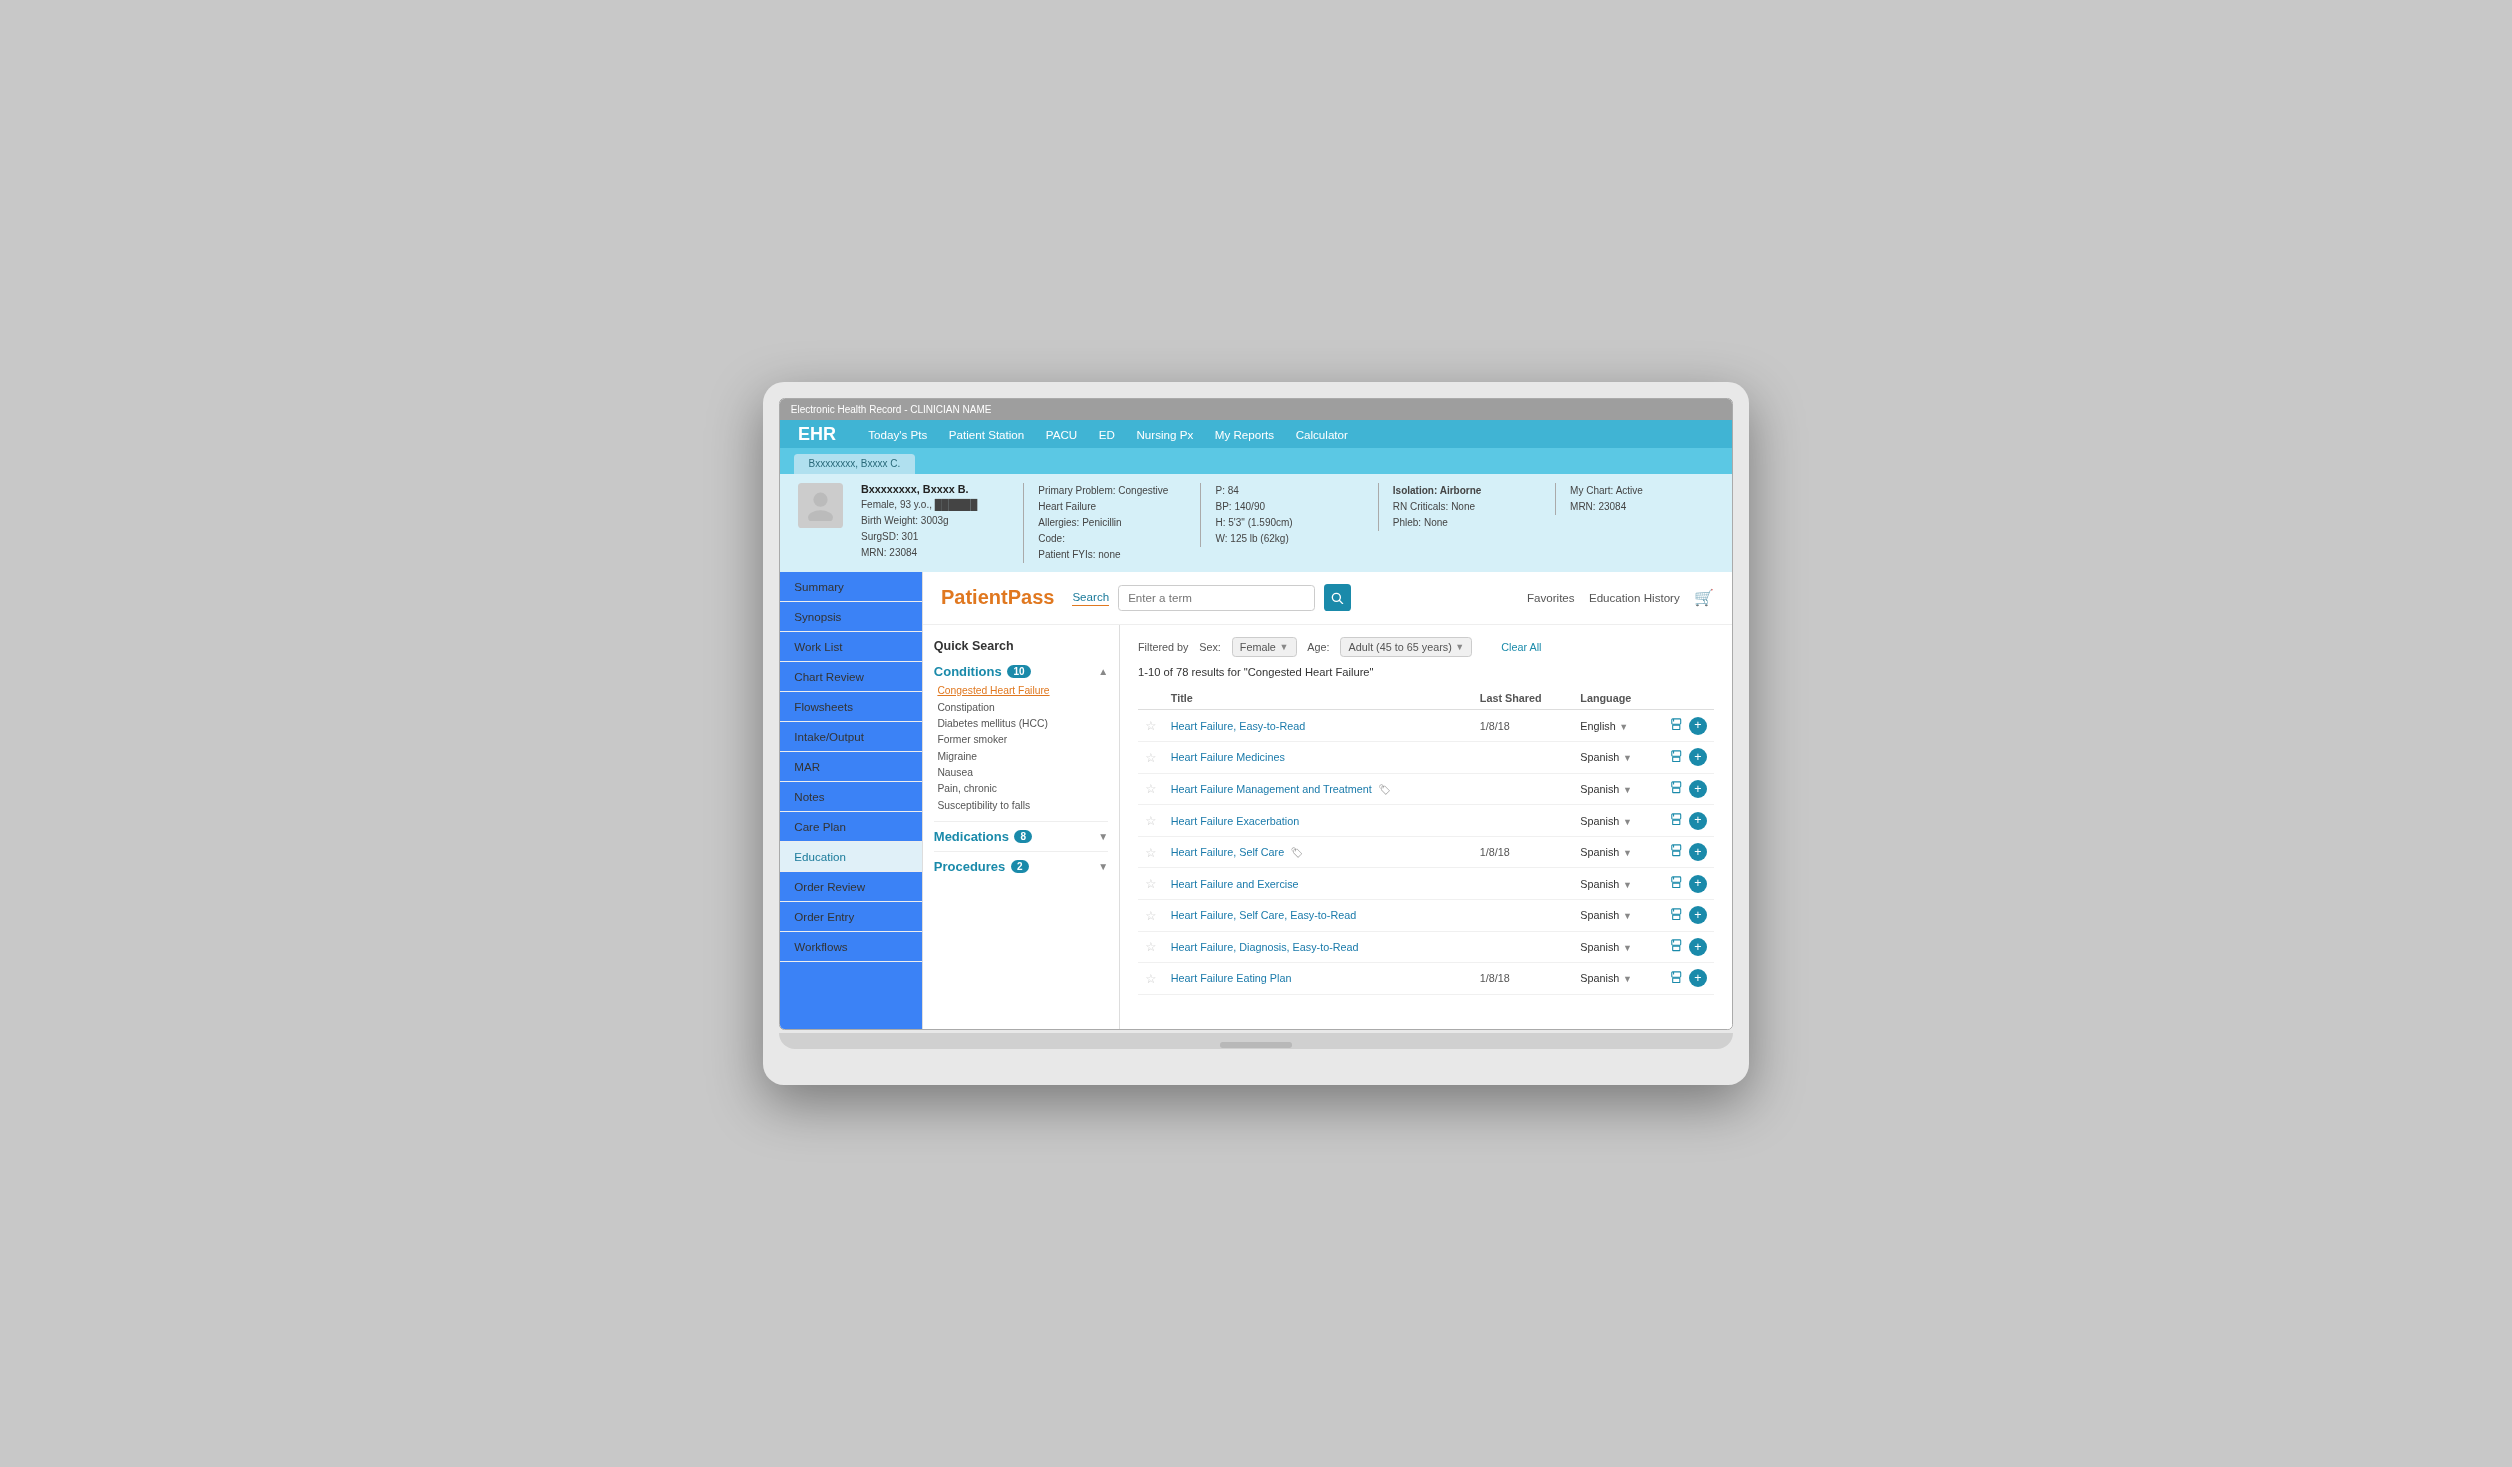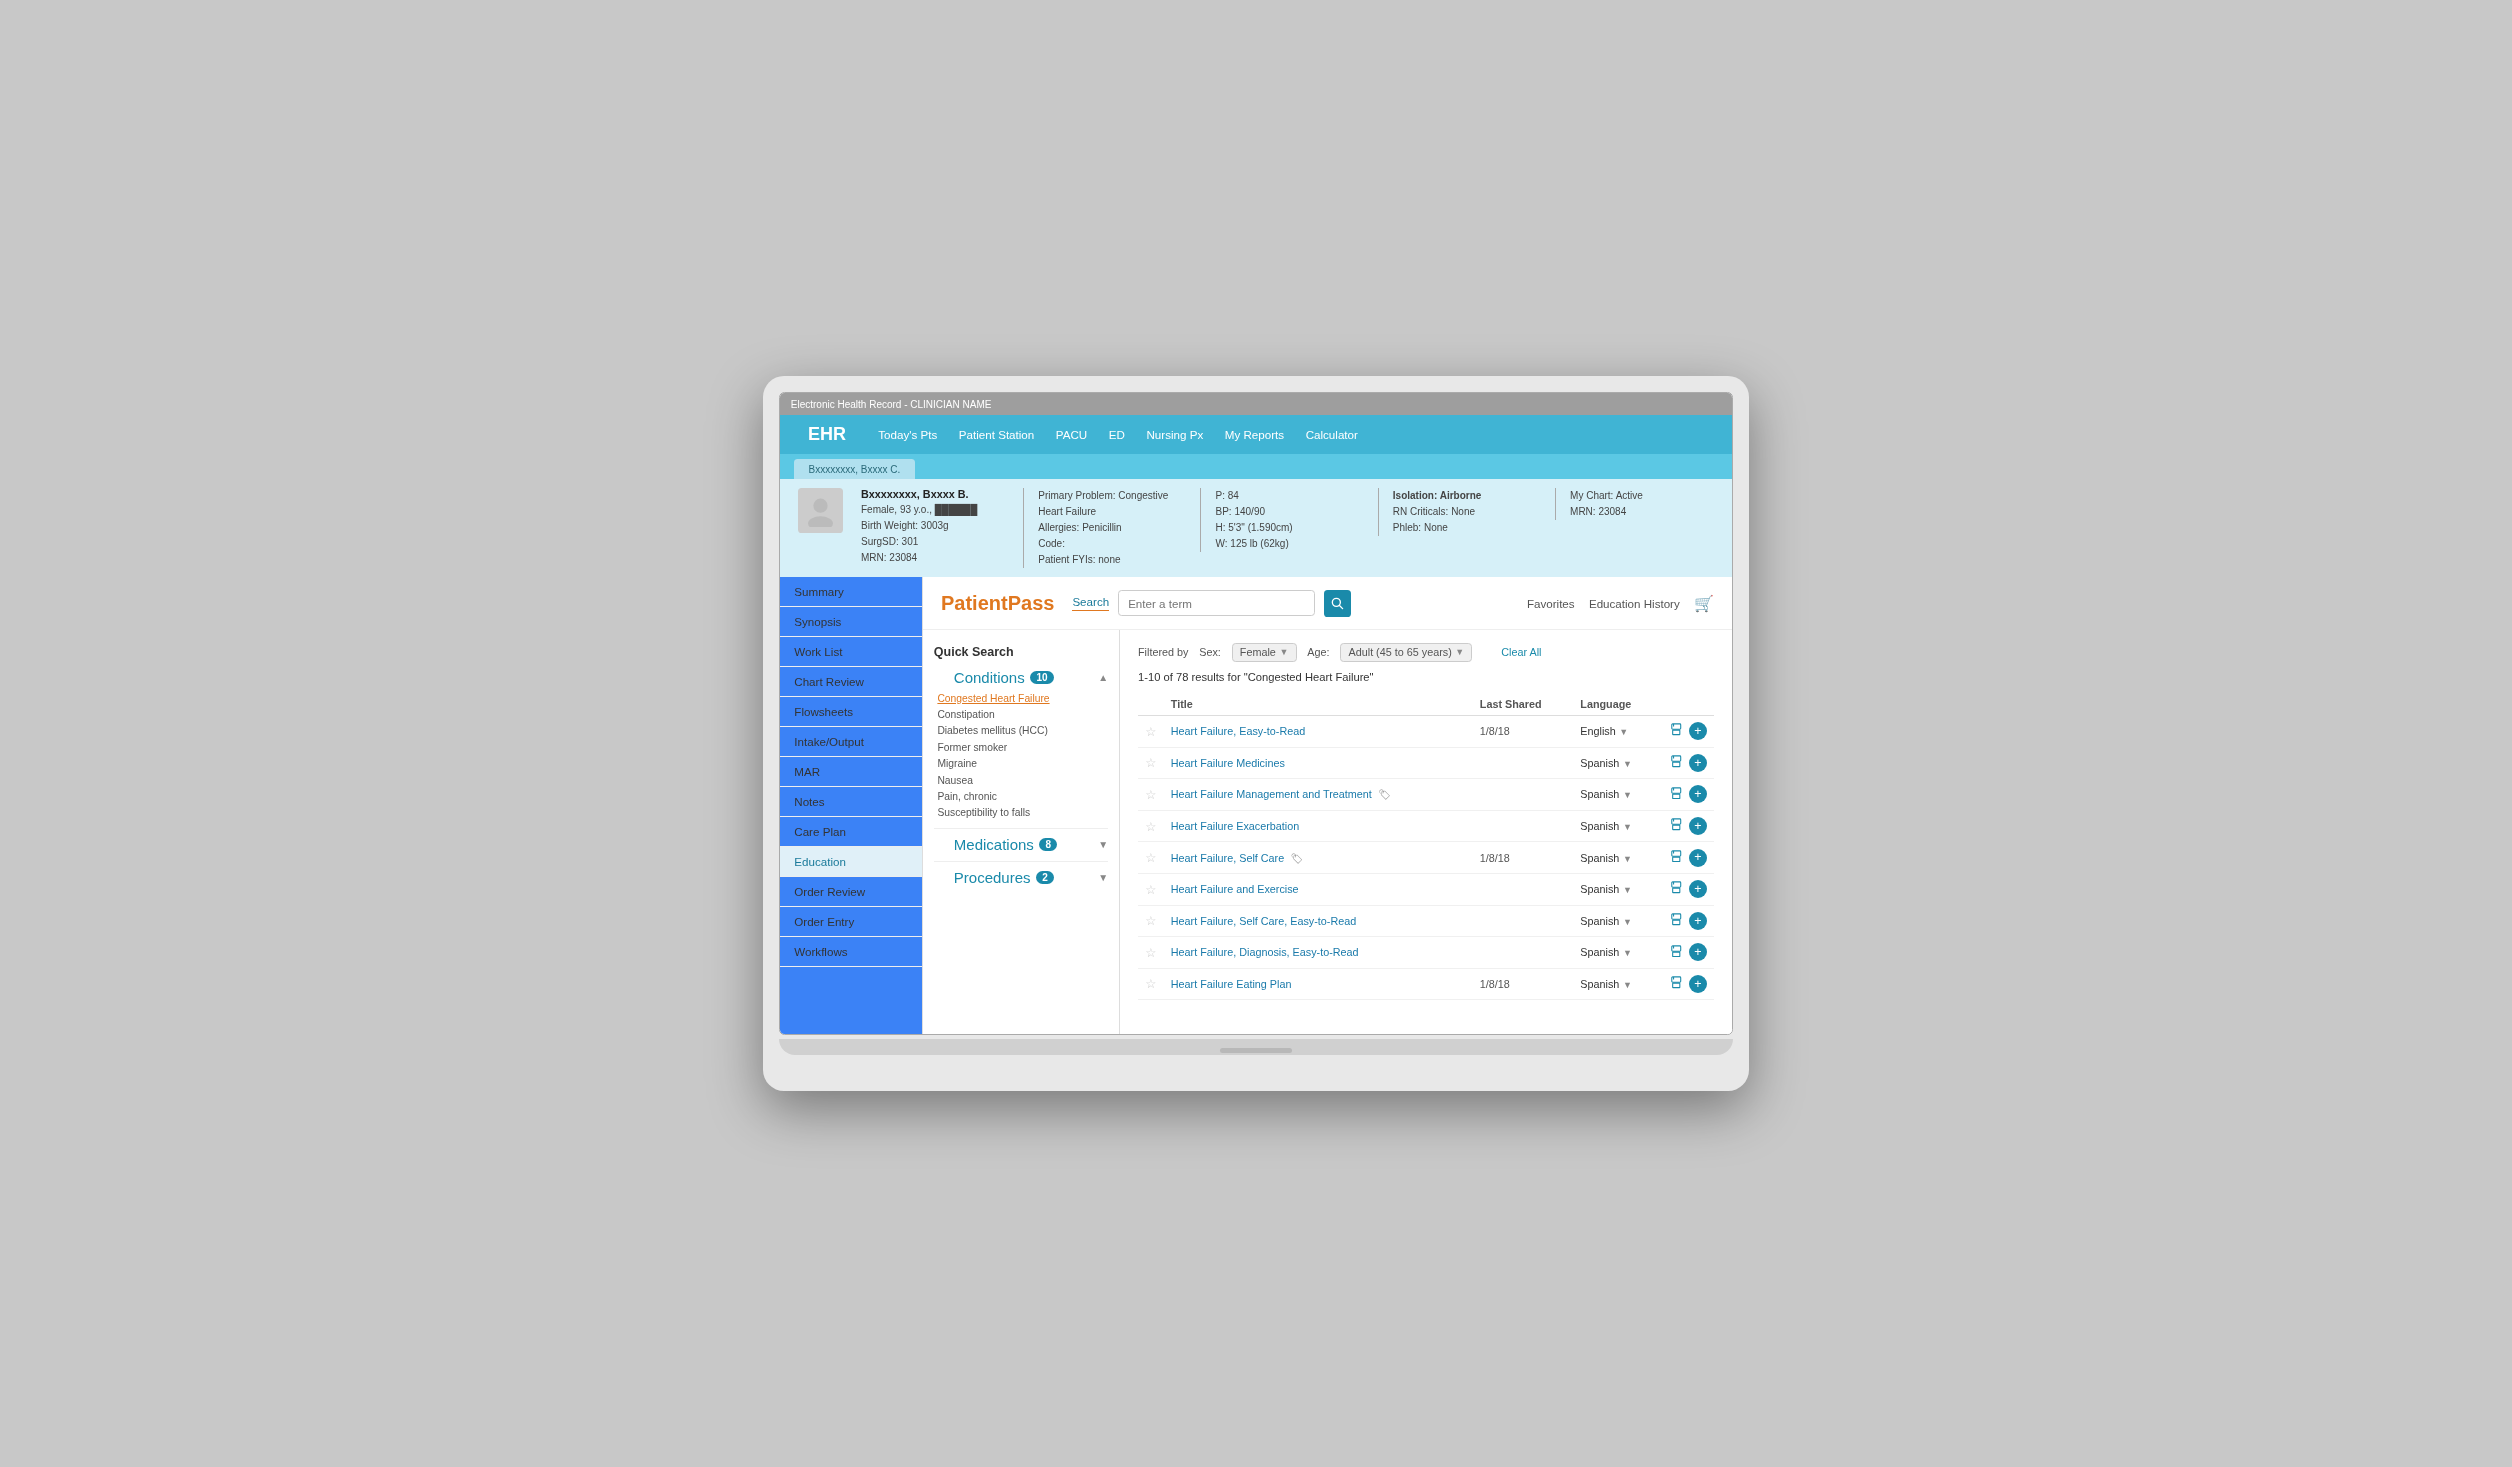--- a/index.html
+++ b/index.html
@@ -51,22 +51,22 @@
       padding: 5.4px 10.8px;
       font-size: 10px;
       color: #fff;
     }
 
     
     .nav-bar {
       background: #40b4d4;
       display: flex;
       align-items: center;
-      padding: 0 28px;
-      height: 39px;
+      padding: 0 18px;
+      height: 28px;
     }
     .nav-logo {
       font-size: 18px;
       font-weight: bold;
       color: #fff;
       margin-right: 21.5px;
     }
     .nav-item {
       color: #fff;
       font-size: 11.6px;
@@ -237,24 +237,23 @@
       margin-bottom: 10.8px;
     }
     .qs-section-header {
       display: flex;
       align-items: center;
       justify-content: space-between;
       margin-bottom: 3.6px;
       cursor: pointer;
     }
     .qs-section-title {
-      font-size: 15px;
+      font-size: 13px;
       color: #1a8aaa;
-      font-weight: 400;
-      margin-left: 20px;
+      font-weight: 700;
     }
     .qs-badge {
       background: #1a8aaa;
       color: #fff;
       border-radius: 9px;
       padding: 0.9px 6.3px;
       font-size: 10px;
       font-weight: bold;
       margin-left: 5.4px;
     }

